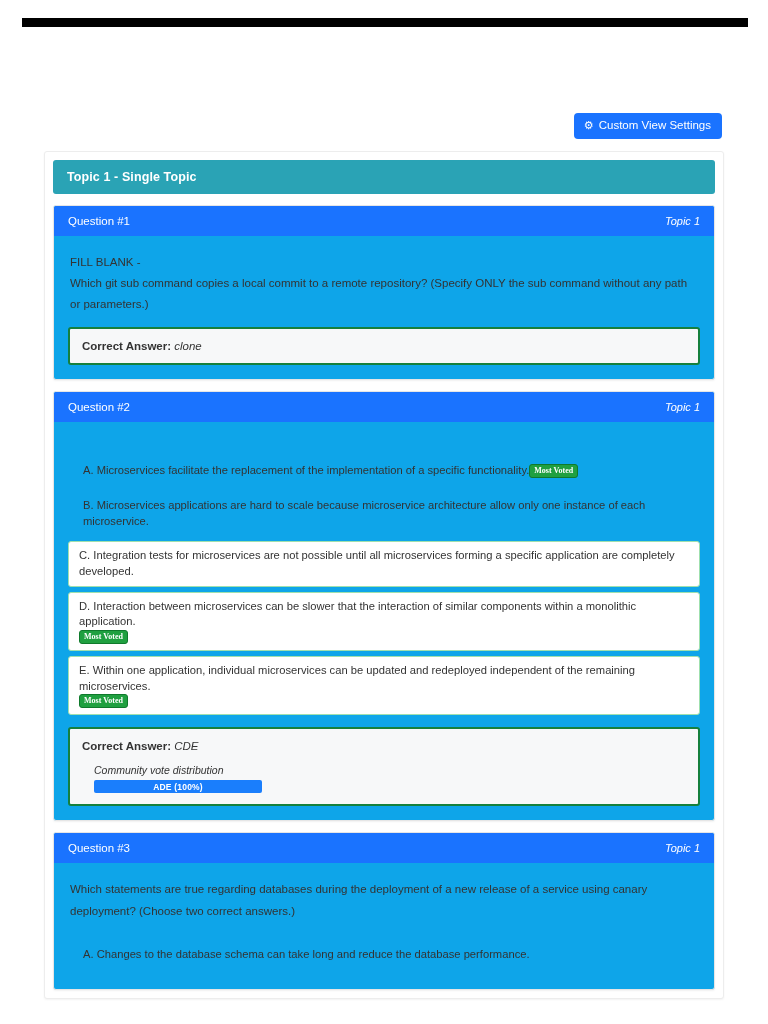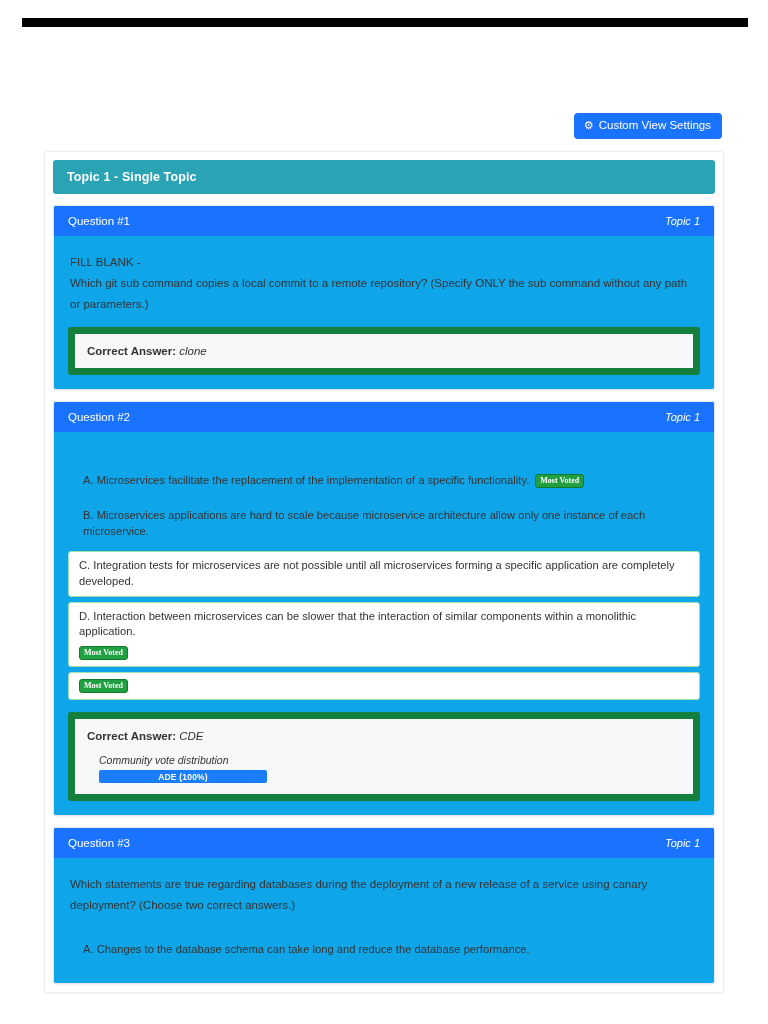--- a/index.html
+++ b/index.html
@@ -121,21 +121,20 @@
     font-size: 11.2px;
     line-height: 1.4;
     color: #333333;
     padding: 6px 8px 6px 14px;
     border: 1px solid transparent;
     border-radius: 3px;
     margin-bottom: 5px;
     display: flex;
     align-items: center;
     flex-wrap: wrap;
-    gap: 6px;
   }
   .choice.correct {
     border-color: #9fe0ae;
     background: #ffffff;
     padding-left: 10px;
   }
   .badge {
     display: inline-block;
     background: #20a040;
     border: 1px solid #0f7a2c;
@@ -146,21 +145,21 @@
     padding: 2px 4px;
     line-height: 1;
     white-space: nowrap;
     font-family: Liberation Serif, serif;
   }
 
   
   .answer-box {
     margin-top: 12px;
     background: #f7f8f9;
-    border: 7px solid #15803d;
+    border: 2px solid #15803d;
     border-radius: 3px;
     padding: 11px 12px;
   }
   .answer-line { font-size: 11.5px; color: #333333; }
   .answer-line b { font-weight: 700; }
   .answer-line i { font-style: italic; }
 
   .vote-block { margin-top: 12px; padding-left: 12px; }
   .vote-title {
     font-style: italic;
@@ -234,20 +233,21 @@
               <span>B. Microservices applications are hard to scale because microservice architecture allow only one instance of each microservice.</span>
             </div>
             <div class="choice correct">
               <span>C. Integration tests for microservices are not possible until all microservices forming a specific application are completely developed.</span>
             </div>
             <div class="choice correct">
               <span>D. Interaction between microservices can be slower that the interaction of similar components within a monolithic application.</span>
               <span class="badge">Most Voted</span>
             </div>
             <div class="choice correct">
+              <span>E. Within one application, individual microservices can be updated and redeployed independent of the remaining microservices.</span>
               <span class="badge">Most Voted</span>
             </div>
           </div>
           <div class="answer-box">
             <div class="answer-line"><b>Correct Answer:</b> <i>CDE</i></div>
             <div class="vote-block">
               <div class="vote-title">Community vote distribution</div>
               <div class="vote-bar-track">
                 <div class="vote-bar-fill" style="width:100%;background:#1a7efc">ADE (100%)</div>
               </div>

